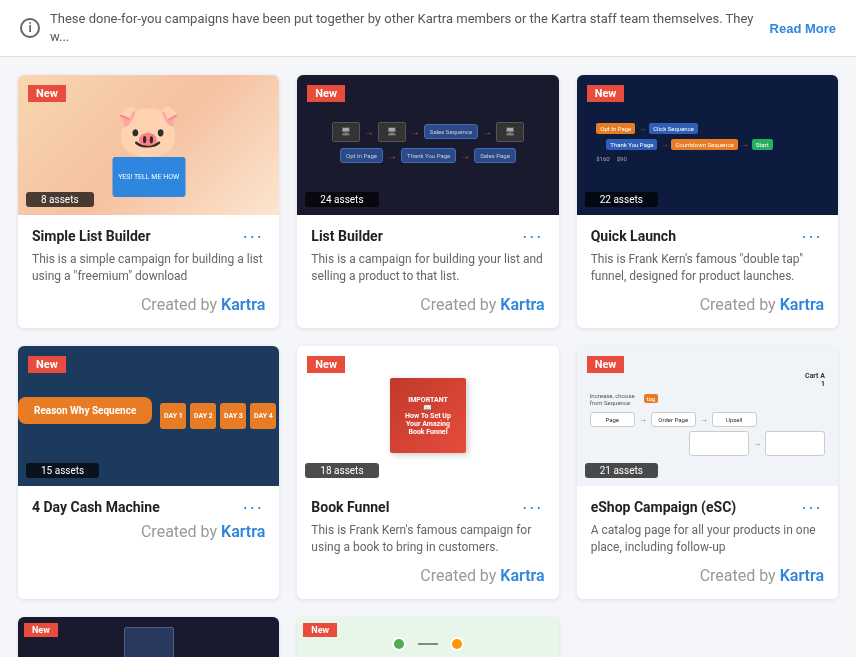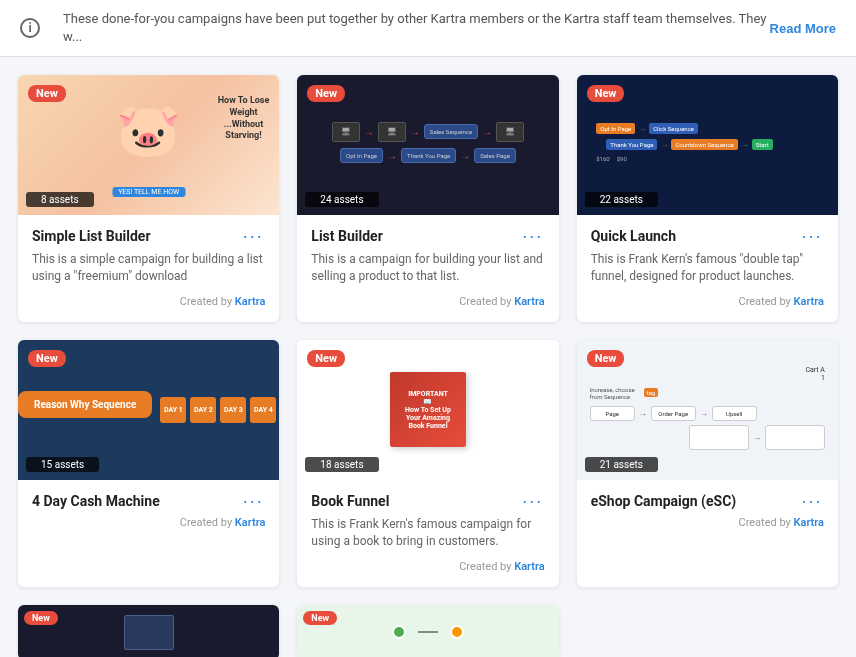--- a/index.html
+++ b/index.html
@@ -38,21 +38,20 @@
       justify-content: center;
       font-size: 12px;
       font-weight: bold;
       color: #666;
       flex-shrink: 0;
     }
     .info-text {
       font-size: 13px;
       color: #555;
       line-height: 1.4;
-      margin-left: 13px;
     }
     .read-more-btn {
       color: #2e86de;
       font-size: 13px;
       font-weight: 600;
       cursor: pointer;
       white-space: nowrap;
       background: none;
       border: none;
       padding: 0;
@@ -106,21 +105,21 @@
       color: #333;
       text-align: center;
       line-height: 1.3;
     }
     .blue-btn {
       background: #2e86de;
       color: #fff;
       border: none;
       border-radius: 3px;
       font-size: 7px;
-      padding: 1px 6px;
+      padding: 16px 6px;
       position: absolute;
       bottom: 18px;
       left: 50%;
       transform: translateX(-50%);
       white-space: nowrap;
     }
 
     .campaign-img-2 {
       background: #1a1a2e;
       display: flex;
@@ -310,21 +309,21 @@
     
     .new-badge {
       position: absolute;
       top: 10px;
       left: 10px;
       background: #e74c3c;
       color: #fff;
       font-size: 11px;
       font-weight: bold;
       padding: 2px 8px;
-      border-radius: 8px;
+      border-radius: 0;
       z-index: 2;
     }
 
     
     .asset-badge {
       position: absolute;
       bottom: 8px;
       left: 8px;
       background: rgba(0,0,0,0.7);
       color: #fff;
@@ -364,21 +363,21 @@
 
     .card-description {
       font-size: 12px;
       color: #666;
       line-height: 1.4;
       margin-bottom: 10px;
       min-height: 32px;
     }
 
     .card-footer {
-      font-size: 11px;
+      font-size: 16px;
       color: #999;
       text-align: right;
     }
 
     .card-footer a {
       color: #2e86de;
       text-decoration: none;
       font-weight: 600;
     }
 
@@ -450,21 +449,20 @@
   </div>
   <button class="read-more-btn">Read More</button>
 </div>
 
 <div class="campaign-grid">
 
   <div class="campaign-card">
     <div class="card-image-wrap campaign-img-1">
       <span class="new-badge">New</span>
       <div class="pig-icon">🐷</div>
-      <div class="card-img-text">How To Lose<br>Weight<br>...Without<br>Starving!</div>
       <div class="blue-btn">YES! TELL ME HOW</div>
       <span class="asset-badge">8 assets</span>
     </div>
     <div class="card-body">
       <div class="card-title-row">
         <span class="card-title">Simple List Builder</span>
         <button class="card-menu-btn">···</button>
       </div>
       <p class="card-description">This is a simple campaign for building a list using a "freemium" download</p>
       <div class="card-footer">
@@ -596,21 +594,21 @@
         <span>Created by </span>
         <a href="#">Kartra</a>
       </div>
     </div>
   </div>
 
   <div class="campaign-card">
     <div class="card-image-wrap campaign-img-6">
       <span class="new-badge">New</span>
       <div class="eshop-diagram">
-        <div style="font-size:7px;font-weight:normal;color:#333;margin-bottom:4px;text-align:right;">Cart A<br>1</div>
+        <div style="font-size:7px;font-weight:bold;color:#333;margin-bottom:4px;text-align:right;">Cart A<br>1</div>
         <div class="eshop-row">
           <div style="font-size:6px;color:#555;width:50px;">Increase, choose from Sequence</div>
           <div class="eshop-tag">tag</div>
         </div>
         <div class="eshop-row" style="margin-top:6px;">
           <div class="eshop-box">Page</div>
           <span class="eshop-arrow">→</span>
           <div class="eshop-box">Order Page</div>
           <span class="eshop-arrow">→</span>
           <div class="eshop-box">Upsell</div>
@@ -621,20 +619,21 @@
           <div class="eshop-box" style="width:60px;height:25px;"></div>
         </div>
       </div>
       <span class="asset-badge">21 assets</span>
     </div>
     <div class="card-body">
       <div class="card-title-row">
         <span class="card-title">eShop Campaign (eSC)</span>
         <button class="card-menu-btn">···</button>
       </div>
+      <p class="card-description">A catalog page for all your products in one place, including follow-up</p>
       <div class="card-footer">
         <span>Created by </span>
         <a href="#">Kartra</a>
       </div>
     </div>
   </div>
 
 </div>
 
 <div class="partial-grid">

